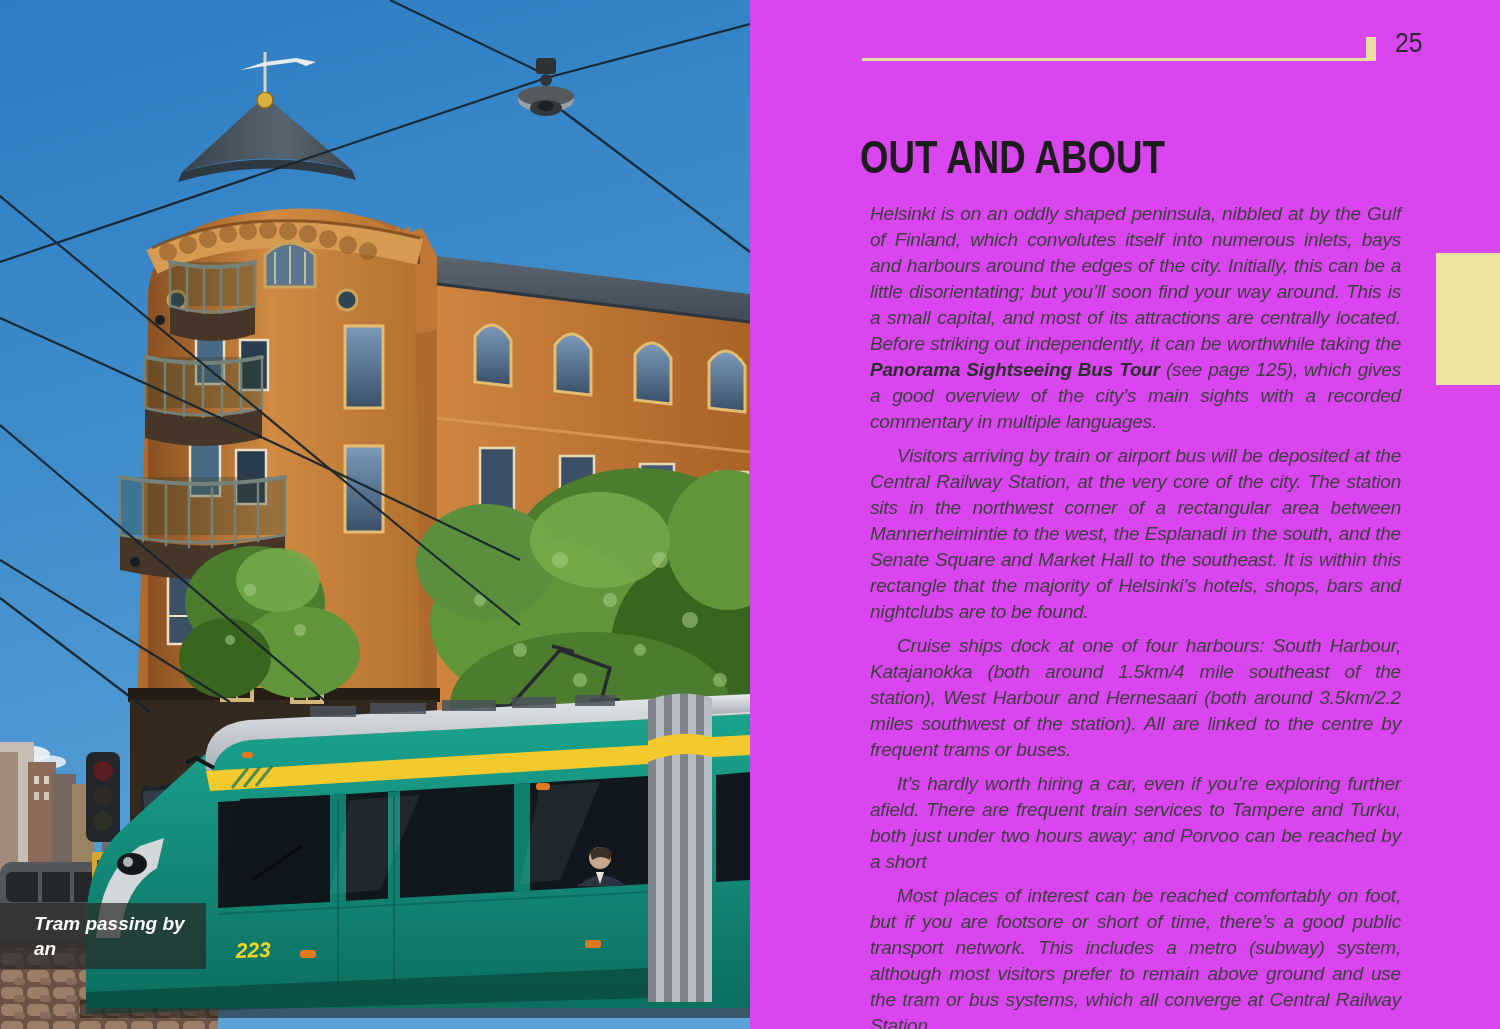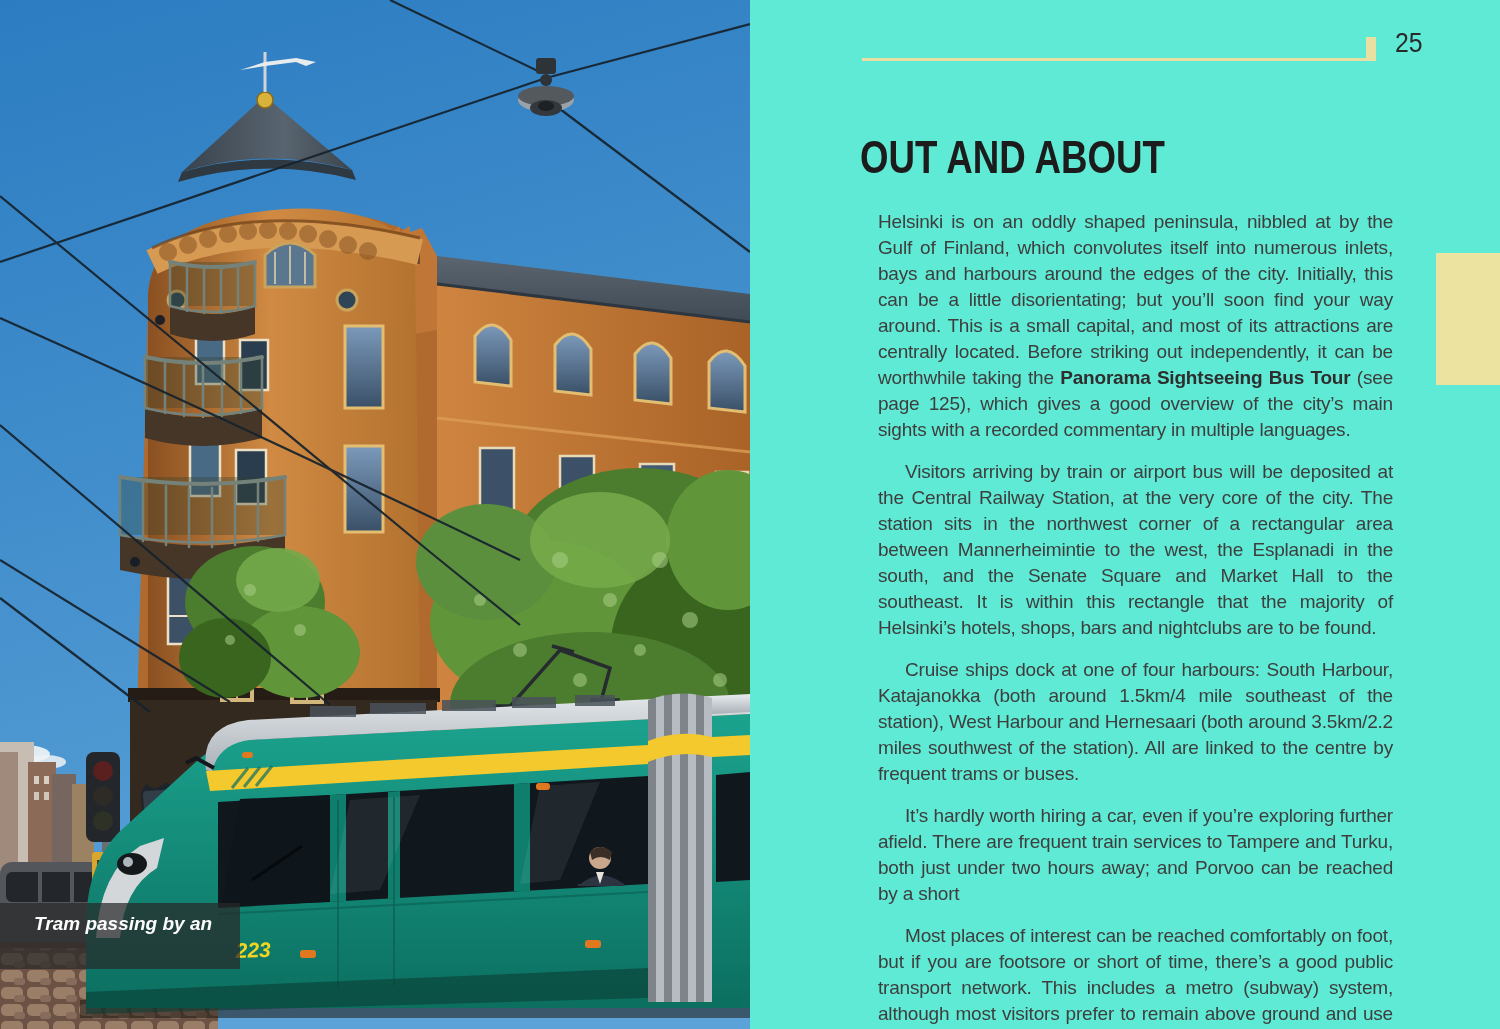--- a/index.html
+++ b/index.html
@@ -1,35 +1,35 @@
 <!DOCTYPE html>
 <html lang="en"><head>
 <meta charset="utf-8">
 <style>
   html,body{margin:0;padding:0;}
   .page{position:relative;width:1500px;height:1029px;background:#ffffff;overflow:hidden;
         font-family:"Liberation Sans",sans-serif;}
   
   .photo{position:absolute;left:0;top:0;width:750px;height:1029px;overflow:hidden;}
   .photo svg{display:block;}
-  .caption{position:absolute;left:0;top:903px;width:240px;height:66px;
+  .caption{position:absolute;left:0;top:903px;width:206px;height:66px;
            background:rgba(40,40,40,0.72);color:#fdfdfd;
            font-style:italic;font-weight:bold;font-size:19px;line-height:25px;
            padding:8px 0 0 34px;box-sizing:border-box;}
   
-  .content{position:absolute;left:750px;top:0;width:750px;height:1029px;background:#5eead4;}
+  .content{position:absolute;left:750px;top:0;width:750px;height:1029px;background:#d946ef;}
   .header-rule{position:absolute;left:112px;top:58px;width:506px;height:3px;background:#e9dfa0;}
   .header-tab{position:absolute;left:616px;top:37px;width:10px;height:24px;background:#e9dfa0;}
   .page-number{position:absolute;left:645px;top:28px;font-size:27px;color:#2a2a2a;
                transform:scaleX(0.92);transform-origin:left top;}
   .page-title{position:absolute;left:110px;top:98px;font-size:47px;font-weight:700;color:#1c1c1c;
               white-space:nowrap;transform:scaleX(0.78);transform-origin:left top;letter-spacing:0;}
   .article{position:absolute;left:112px;top:193px;width:547px;color:#3e3e3e;
            font-size:19px;line-height:26px;}
-  .article p{margin:16px;text-align:justify;hyphens:auto;letter-spacing:-0.2px;}
+  .article p{margin:8px;text-align:justify;hyphens:auto;letter-spacing:-0.2px;font-style:italic;}
   .article p.indent{text-indent:27px;}
   .article strong{font-weight:700;color:#2e2e2e;}
   .edge-tab{position:absolute;left:1436px;top:253px;width:64px;height:132px;background:#ece3a1;}
 </style>
 </head>
 <body>
 
 <div class="page">
 
   <div class="photo">

